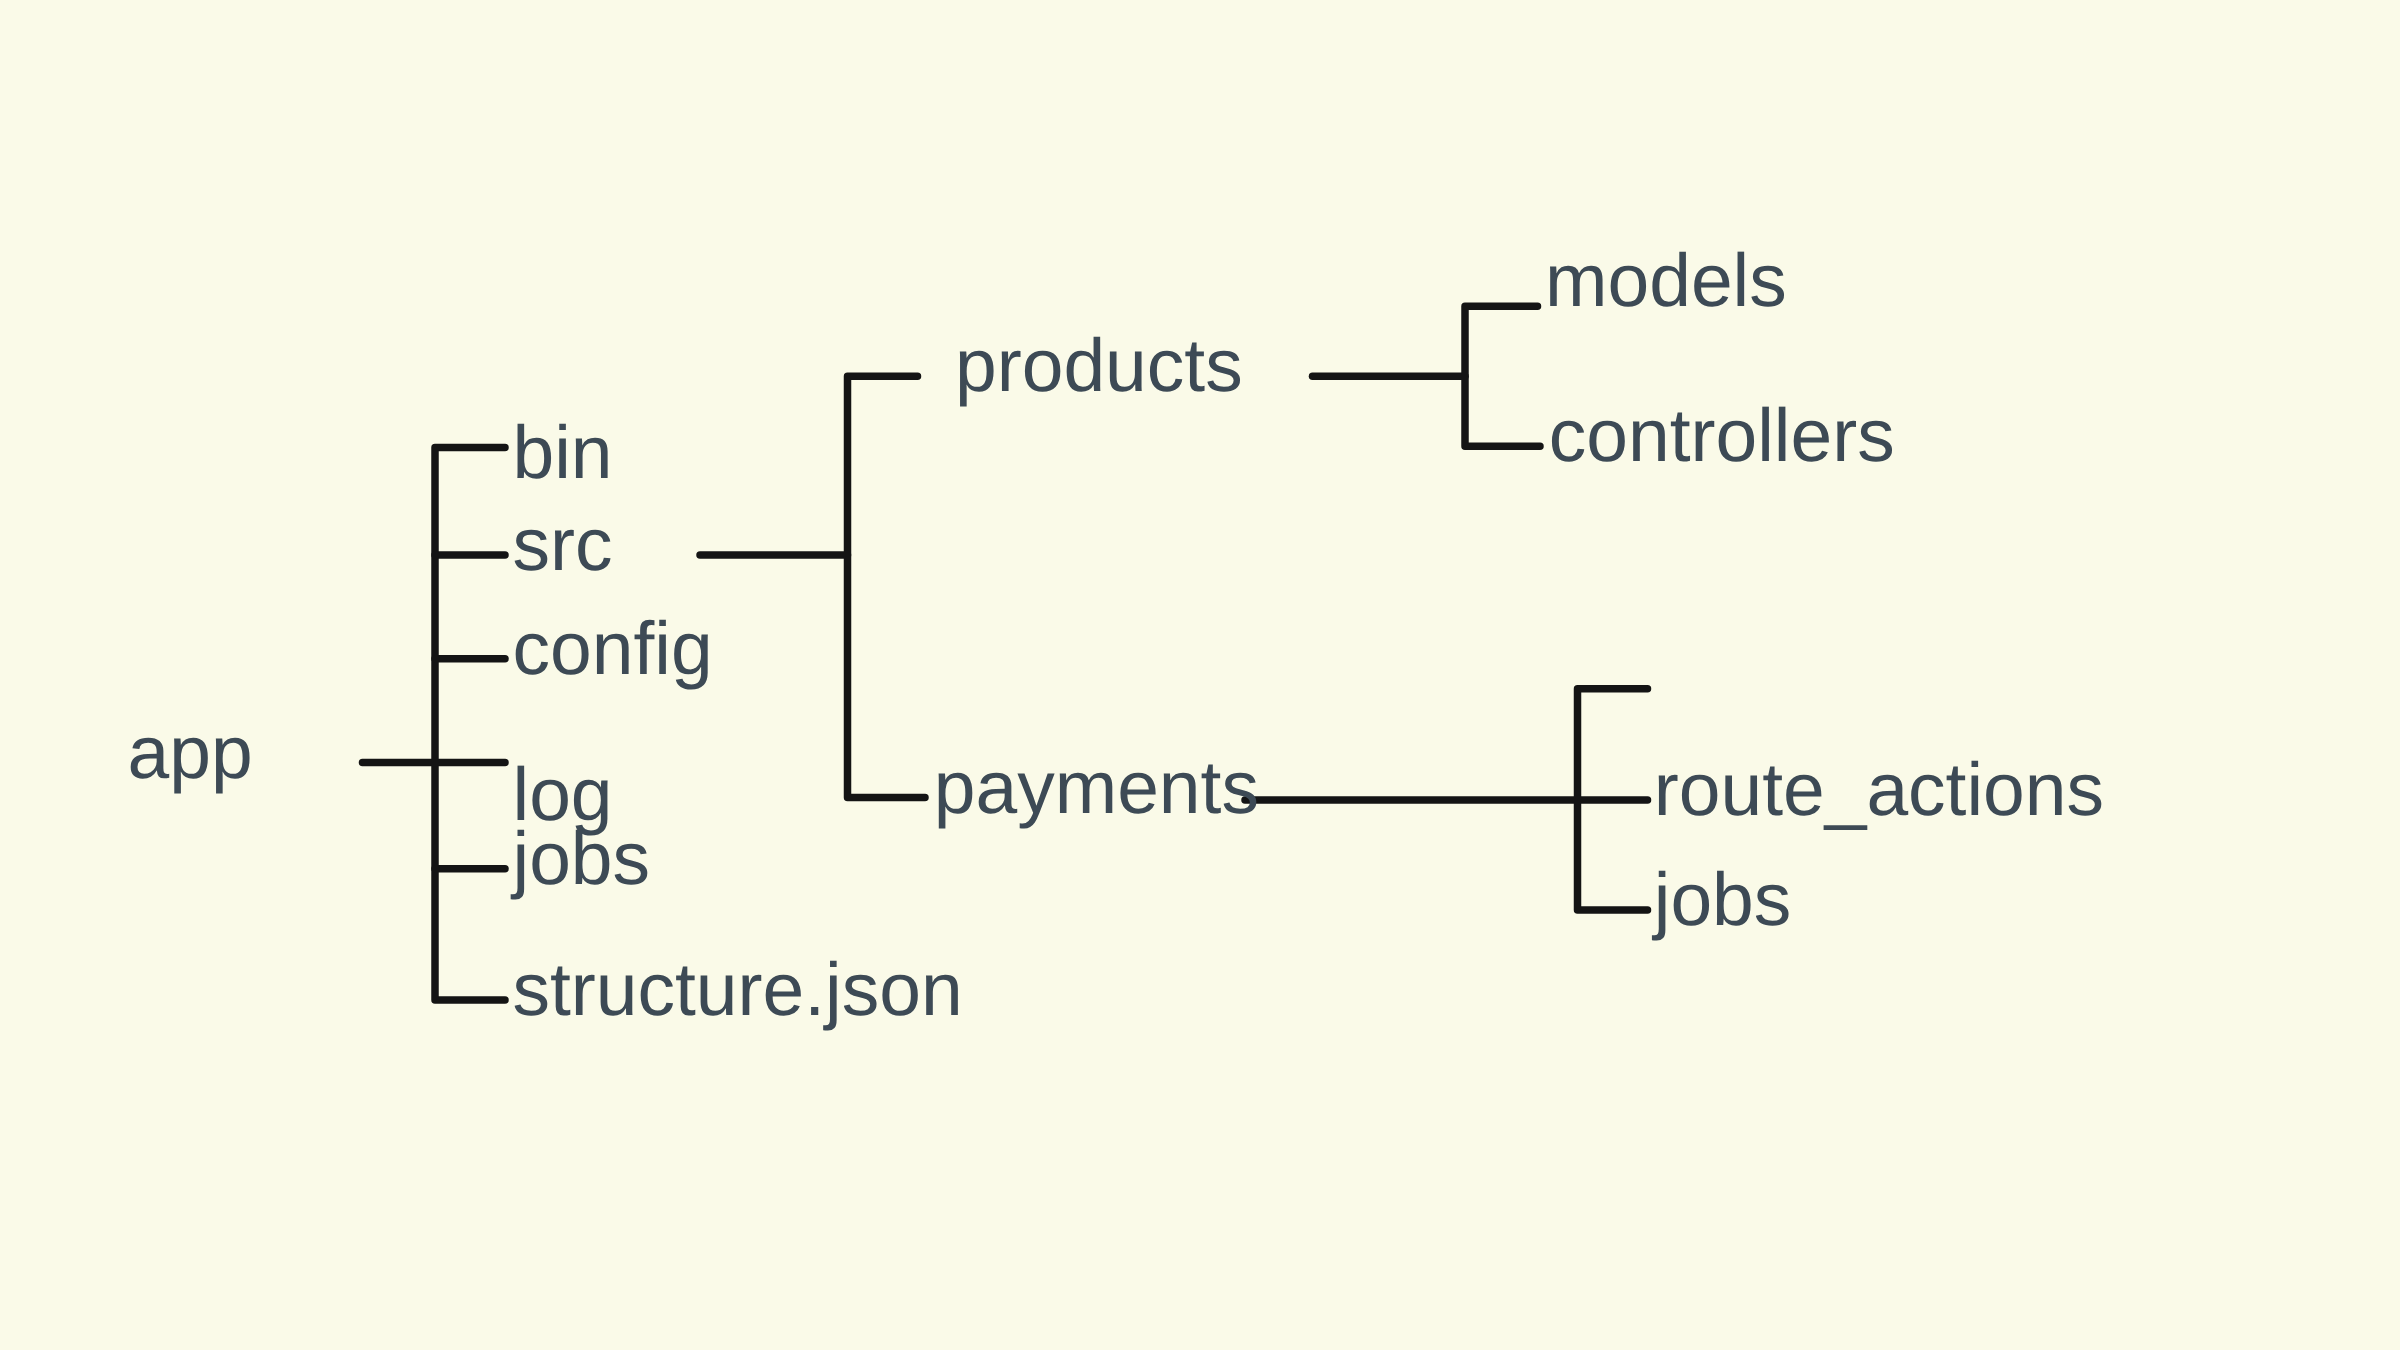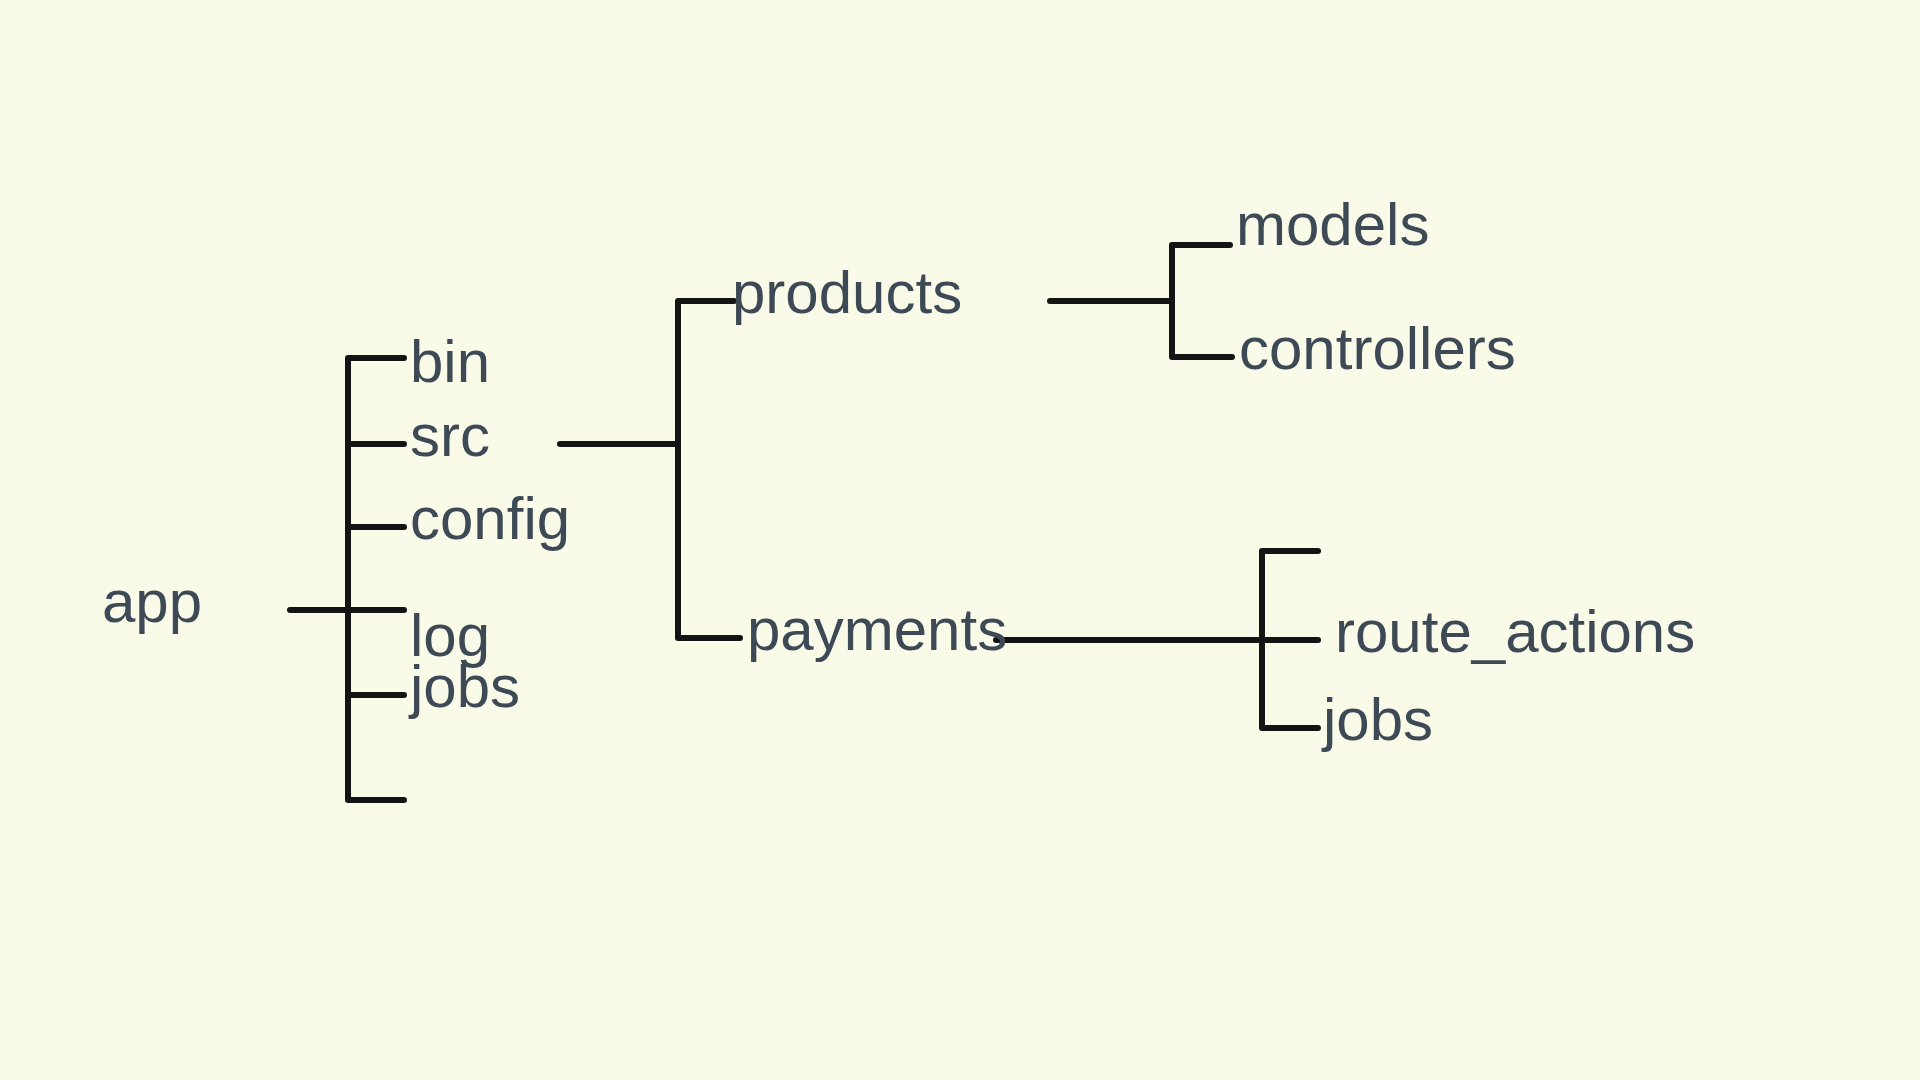--- a/index.html
+++ b/index.html
@@ -39,26 +39,26 @@
     letter-spacing: 0px;
   }
   
   .lbl-app            { left: 102px;  top: 572px; }
   .lbl-bin            { left: 410px;  top: 332px; }
   .lbl-src            { left: 410px;  top: 406px; }
   .lbl-config         { left: 410px;  top: 489px; }
   .lbl-log            { left: 410px;  top: 572px; margin-top: 34px; }
   .lbl-test           { left: 410px;  top: 657px; }
   .lbl-structure-json { left: 410px;  top: 762px; }
-  .lbl-products       { left: 732px;  top: 263px; }
+  .lbl-products       { left: 764px;  top: 263px; }
   .lbl-payments       { left: 747px;  top: 600px; }
   .lbl-models         { left: 1236px; top: 195px; }
   .lbl-controllers    { left: 1239px; top: 319px; }
   .lbl-db-models      { left: 1323px; top: 513px; }
-  .lbl-route-actions  { left: 1323px; top: 602px; margin-left: 12px; }
+  .lbl-route-actions  { left: 1323px; top: 602px; }
   .lbl-jobs           { left: 1323px; top: 690px; }
 </style>
 </head>
 <body>
 
 <div class="canvas">
 
   <svg class="connectors" viewBox="0 0 1920 1080" xmlns="http://www.w3.org/2000/svg">
 
     <path d="M 290 610 L 404 610"></path>
@@ -80,20 +80,21 @@
 
     <path d="M 1318 551 L 1262 551 L 1262 728 L 1318 728"></path>
   </svg>
 
   <span class="node-label lbl-app">app</span>
   <span class="node-label lbl-bin">bin</span>
   <span class="node-label lbl-src">src</span>
   <span class="node-label lbl-config">config</span>
   <span class="node-label lbl-log">log</span>
   <span class="node-label lbl-test">jobs</span>
+  <span class="node-label lbl-structure-json">structure.json</span>
   <span class="node-label lbl-products">products</span>
   <span class="node-label lbl-payments">payments</span>
   <span class="node-label lbl-models">models</span>
   <span class="node-label lbl-controllers">controllers</span>
   <span class="node-label lbl-route-actions">route_actions</span>
   <span class="node-label lbl-jobs">jobs</span>
 
 </div>
 
 </body></html>

